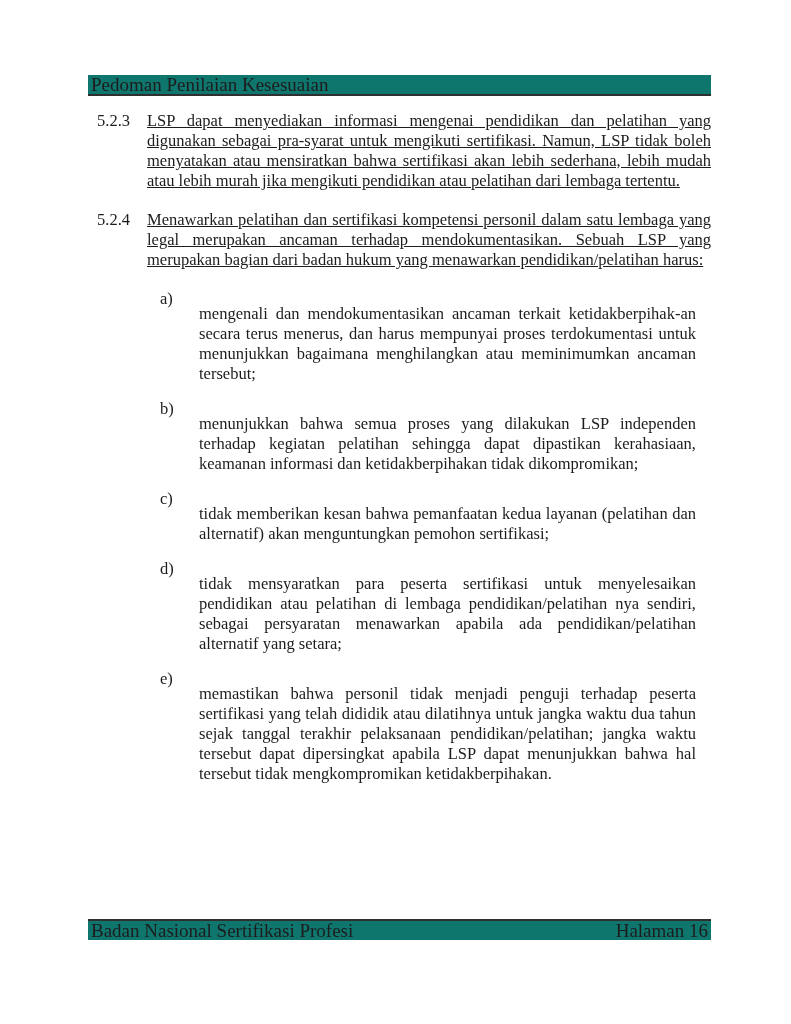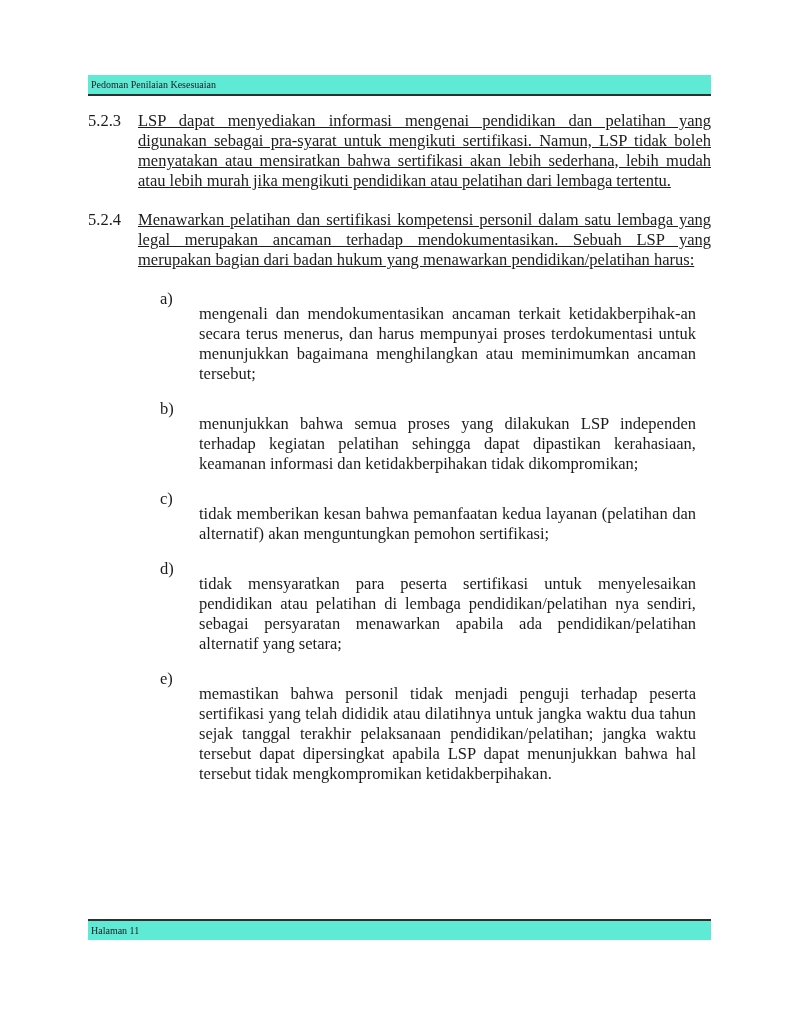--- a/index.html
+++ b/index.html
@@ -19,25 +19,25 @@
     position: relative;
     width: 791px;
     height: 1024px;
     background: #ffffff;
   }
   
   .band {
     position: absolute;
     left: 88px;
     width: 623px;
-    background: #5eead4;
+    background: #0f766e;
     display: flex;
     justify-content: space-between;
     align-items: center;
-    font-size: 10px;
+    font-size: 19px;
     padding: 0 3px;
     white-space: nowrap;
   }
   .header-band {
     top: 75px;
     height: 21px;
     border-bottom: 2px solid #2f2f2f;
   }
   .footer-band {
     top: 919px;
@@ -48,21 +48,21 @@
   .content {
     position: absolute;
     top: 111px;
     left: 88px;
     width: 623px;
     font-size: 16.5px;
     line-height: 20px;
   }
   .clause {
     display: flex;
-    margin: 0 0 19px 0;
+    margin: 0 0 19px 9px;
   }
   .clause-num {
     width: 50px;
     flex-shrink: 0;
   }
   .clause-text {
     margin: 0;
     flex: 1;
     text-align: justify;
     text-decoration: underline;
@@ -125,16 +125,17 @@
       </li>
       <li class="letter-item">
         <span class="letter-label">e)</span>
         <p class="letter-text">memastikan bahwa personil tidak menjadi penguji terhadap peserta sertifikasi yang telah dididik atau dilatihnya untuk jangka waktu dua tahun sejak tanggal terakhir pelaksanaan pendidikan/pelatihan; jangka waktu tersebut dapat dipersingkat apabila LSP dapat menunjukkan bahwa hal tersebut tidak mengkompromikan ketidakberpihakan.</p>
       </li>
     </ol>
 
   </main>
 
   <footer class="band footer-band">
-    <span>Halaman 11</span>
+    <span>Badan Nasional Sertifikasi Profesi</span>
+    <span>Halaman 16</span>
   </footer>
 
 </div>
 
 </body></html>

